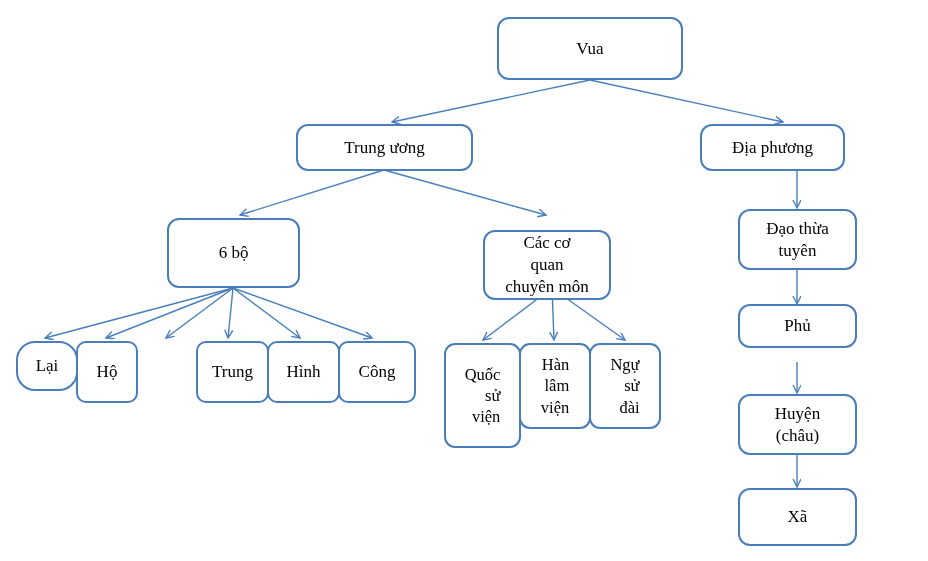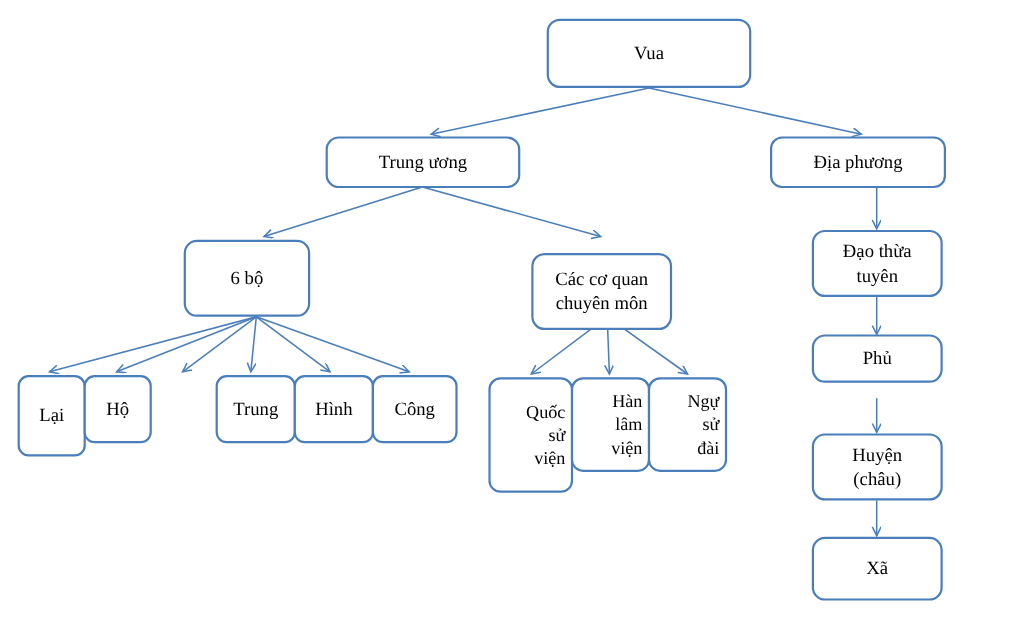--- a/index.html
+++ b/index.html
@@ -34,21 +34,21 @@
     justify-content: center;
     text-align: center;
     color: #000000;
     font-size: 17px;
     line-height: 1.28;
     z-index: 2;
   }
   .node .txt {
     display: block;
     width: 100%;
-    padding: 0 5px;
+    padding: 0 20px;
     white-space: pre-line;
   }
   .node.small { font-size: 16.5px; border-radius: 11px; text-align: right; }
   .node.tight { border-radius: 10px; }
 </style>
 </head>
 <body>
 
 <div id="canvas">
 
@@ -86,34 +86,34 @@
   </svg>
 
   <div class="node" style="left:497px; top:17px; width:186px; height:63px;">
     <span class="txt">Vua</span>
   </div>
 
   <div class="node" style="left:296px; top:124px; width:177px; height:47px;">
     <span class="txt">Trung ương</span>
   </div>
 
-  <div class="node" style="left:700px; top:124px; width:160px; height:47px;border-radius:11px;">
+  <div class="node" style="left:700px; top:124px; width:145px; height:47px;">
     <span class="txt">Địa phương</span>
   </div>
 
-  <div class="node" style="left:167px; top:218px; width:115px; height:70px;">
+  <div class="node" style="left:167px; top:218px; width:133px; height:70px;">
     <span class="txt">6 bộ</span>
   </div>
 
   <div class="node" style="left:483px; top:230px; width:128px; height:70px;">
     <span class="txt">Các cơ quan
 chuyên môn</span>
   </div>
 
-  <div class="node tight" style="left:16px; top:341px; width:62px; height:74px;">
+  <div class="node tight" style="left:16px; top:341px; width:62px; height:50px;border-radius:19px;">
     <span class="txt">Lại</span>
   </div>
 
   <div class="node tight" style="left:76px; top:341px; width:62px; height:62px;">
     <span class="txt">Hộ</span>
   </div>
 
 
   <div class="node tight" style="left:196px; top:341px; width:73px; height:62px;">
     <span class="txt">Trung</span>

